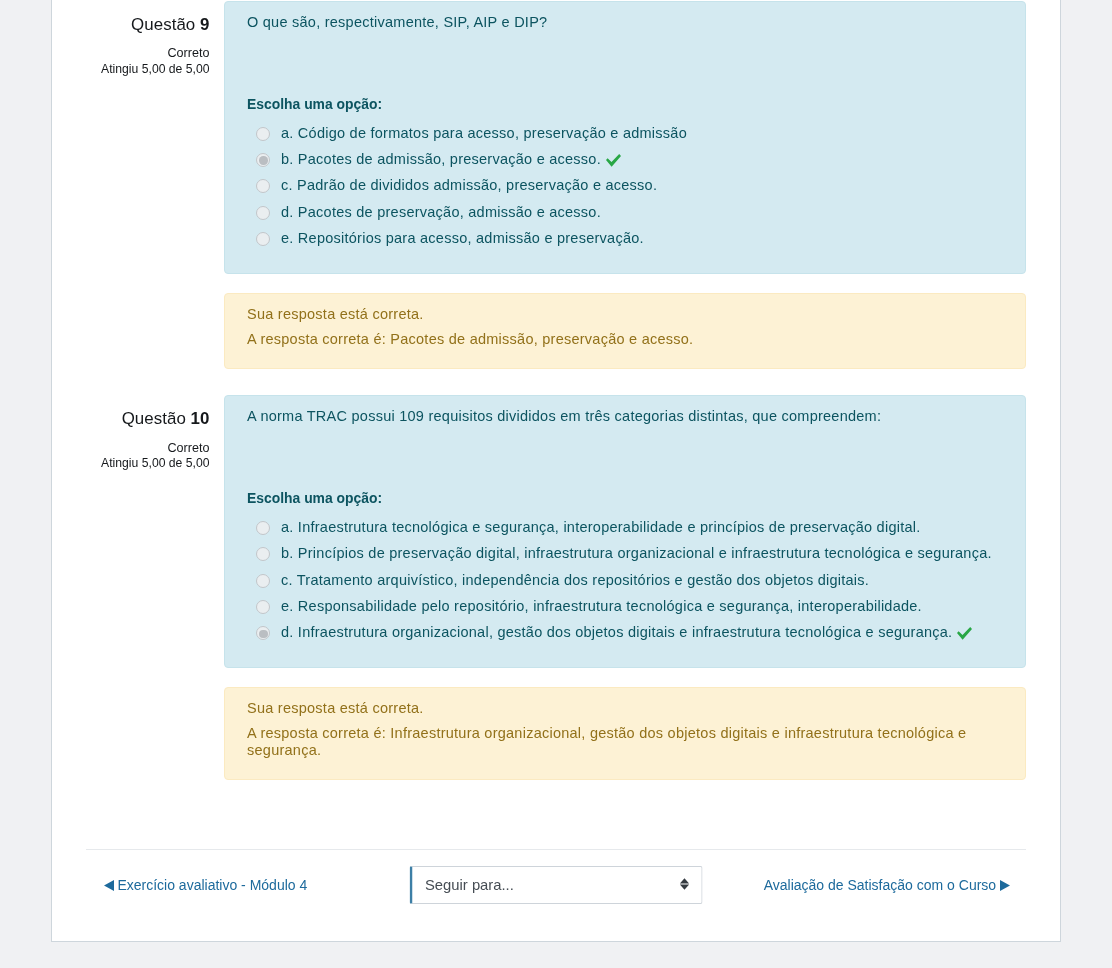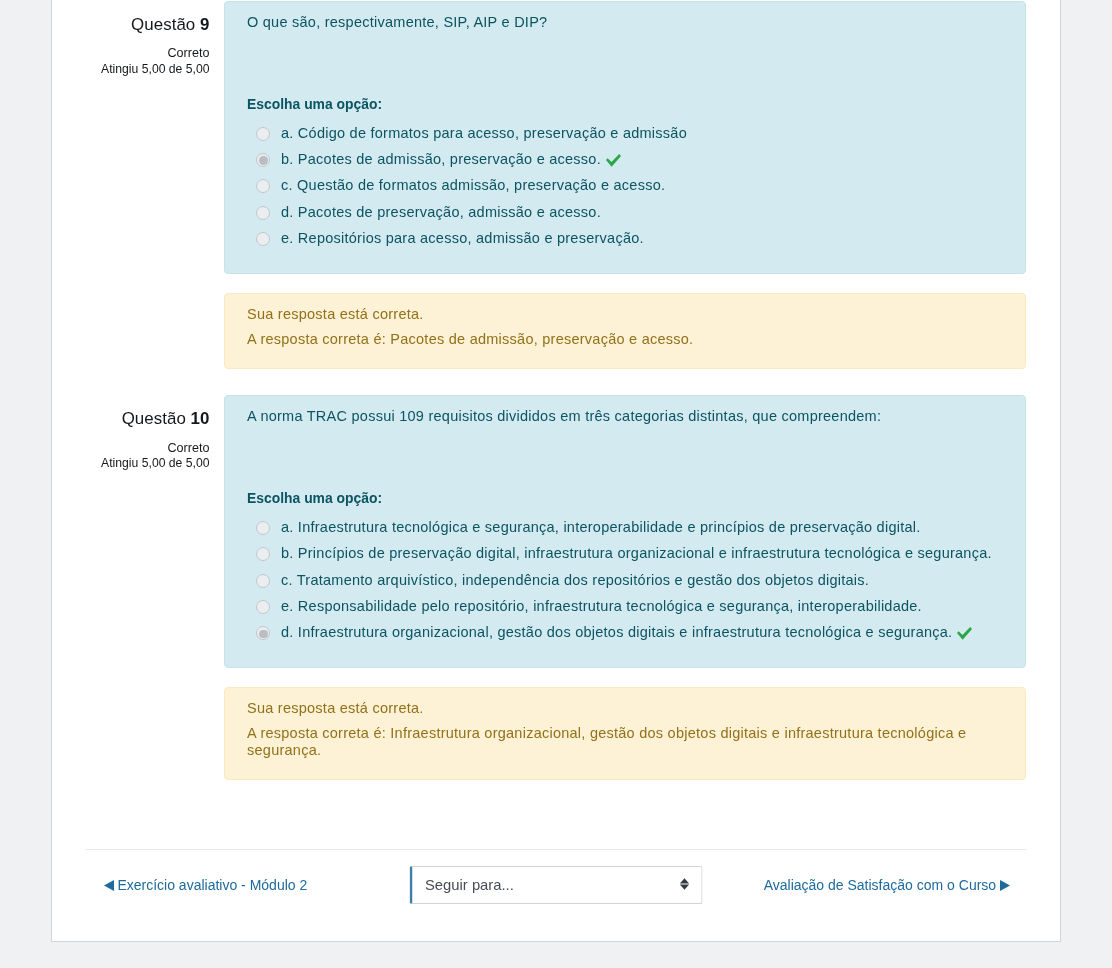--- a/index.html
+++ b/index.html
@@ -199,21 +199,21 @@
                 </div>
                 <div class="opt">
                   <span class="radio on"></span>
                   <span>b. Pacotes de admissão, preservação e acesso.</span>
                   <svg class="check" width="15" height="13" viewBox="0 0 15 13">
                     <path d="M0 6.1 L1.6 4.2 L5.5 8.0 L13.2 0 L15 1.9 L5.6 12.7 Z" fill="#28a745"></path>
                   </svg>
                 </div>
                 <div class="opt">
                   <span class="radio"></span>
-                  <span>c. Questão de formatos admissão, preservação e acesso.</span>
+                  <span>c. Padrão de divididos admissão, preservação e acesso.</span>
                 </div>
                 <div class="opt">
                   <span class="radio"></span>
                   <span>d. Pacotes de preservação, admissão e acesso.</span>
                 </div>
                 <div class="opt">
                   <span class="radio"></span>
                   <span>e. Repositórios para acesso, admissão e preservação.</span>
                 </div>
               </div>
@@ -263,21 +263,21 @@
             <div class="feedback">
               <p>Sua resposta está correta.</p>
               <p>A resposta correta é: Infraestrutura organizacional, gestão dos objetos digitais e infraestrutura tecnológica e segurança.</p>
             </div>
           </div>
         </div>
       </div>
   <div class="nav">
     <a class="navlink prev" href="#"><span class="tri"><svg width="10" height="11" viewBox="0 0 10 11">
               <path d="M10 0 L10 11 L0 5.5 Z" fill="#1d6a9c"></path>
-            </svg></span>&nbsp;<span>Exercício avaliativo - Módulo 2</span></a>
+            </svg></span>&nbsp;<span>Exercício avaliativo - Módulo 4</span></a>
     <div class="jump">
       <select><option>Seguir para...</option></select>
       <span class="arrows">
         <svg width="10" height="12" viewBox="0 0 10 12">
               <path d="M5 0.2 L9.6 5.6 L0.4 5.6 Z" fill="#343a40"></path>
               <path d="M5 11.8 L9.6 6.4 L0.4 6.4 Z" fill="#343a40"></path>
             </svg>
       </span>
     </div>
     <a class="navlink next" href="#"><span>Avaliação de Satisfação com o Curso</span>&nbsp;<span class="tri"><svg width="10" height="11" viewBox="0 0 10 11">

